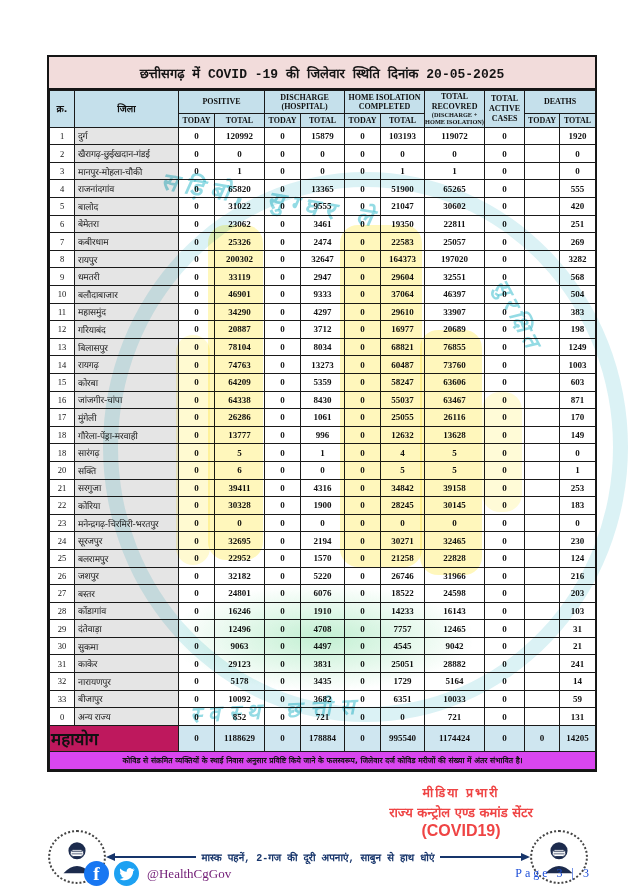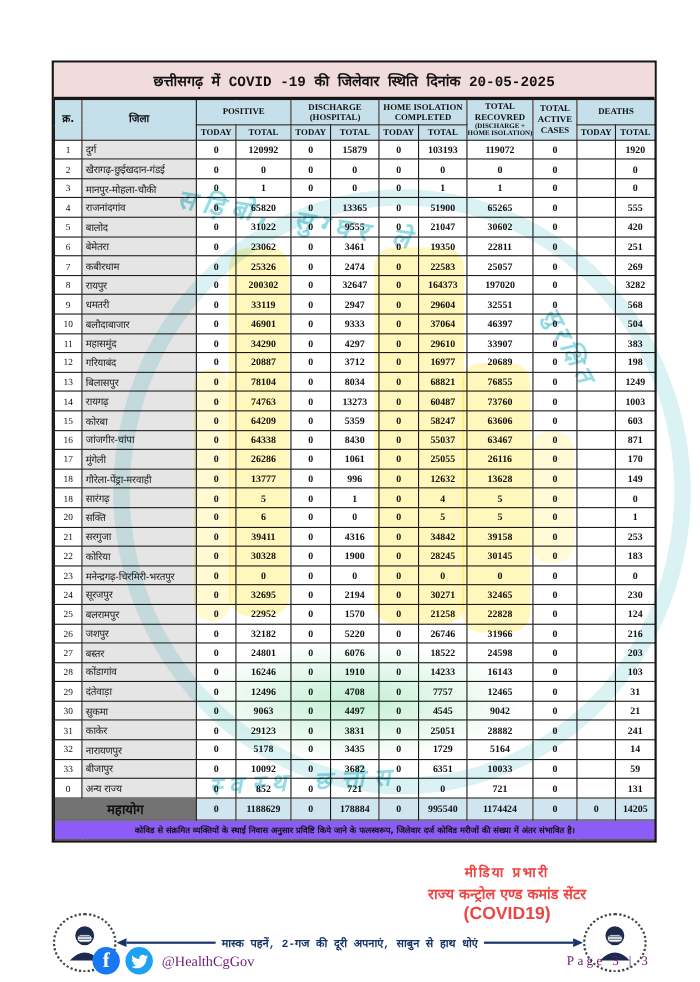--- a/index.html
+++ b/index.html
@@ -15,23 +15,23 @@
   thead th{background:#c5e0eb;font-family:"Liberation Serif",serif;font-size:8px;font-weight:bold;
            text-align:center;line-height:1.2;padding:1px 0;white-space:pre-line;color:#101010;}
   thead .hin{font-family:"DejaVu Sans",sans-serif;font-size:9.5px;}
   thead .sub{display:block;font-size:6.3px;line-height:1.15;font-weight:bold;}
   td.sn{font-family:"Liberation Serif",serif;font-size:8.5px;text-align:center;background:#fff;}
   td.district{background:#e5e5e5;font-size:9px;letter-spacing:-0.2px;padding:0 0 0 3px;
               white-space:nowrap;color:#1a1a1a;}
   td.num{font-family:"Liberation Serif",serif;font-size:9px;font-weight:bold;text-align:center;background:#fff;}
   tbody td{height:16.6px;padding:0;}
   tfoot td{height:17px;}
-  tfoot .total-label{background:#737373;font-size:12px;font-weight:bold;text-align:center;}
+  tfoot .total-label{background:#be185d;font-size:17px;font-weight:bold;text-align:left;}
   tfoot .tnum{background:#cfe6f0;font-family:"Liberation Serif",serif;font-size:9px;font-weight:bold;text-align:center;}
-  tr.note-row td{font-size:7.6px;font-weight:bold;text-align:center;background:#8b5cf6;height:15px;padding:1px 2px;}
+  tr.note-row td{font-size:7.6px;font-weight:bold;text-align:center;background:#d946ef;height:15px;padding:1px 2px;}
 
   
   .wm{position:absolute;pointer-events:none;}
   .wm-ring{left:103px;top:172px;width:495px;height:520px;border:15px solid rgba(73,191,207,0.20);
            border-radius:50%;mix-blend-mode:multiply;}
   .wm-frag{color:rgba(60,190,205,0.55);font-style:italic;font-weight:bold;mix-blend-mode:multiply;white-space:nowrap;}
   .wm-frag1{left:160px;top:182px;font-size:24px;letter-spacing:7px;transform:rotate(10deg);}
   .wm-frag2{left:480px;top:300px;font-size:22px;letter-spacing:5px;transform:rotate(62deg);}
   .wm-frag3{left:190px;top:694px;font-size:22px;letter-spacing:9px;transform:rotate(-3deg);}
   .wm-yellow{background:#fff07a;opacity:.5;border-radius:18px;mix-blend-mode:multiply;}
@@ -63,21 +63,21 @@
 
   
   .social{position:absolute;left:84px;top:861px;display:flex;align-items:center;gap:5px;}
   .fb-ic{width:25px;height:25px;border-radius:50%;background:#1877f2;color:#fff;
          font-family:"Liberation Serif",serif;font-weight:bold;font-size:19px;line-height:25px;
          text-align:center;}
   .tw-ic{width:25px;height:25px;border-radius:50%;background:#1da1f2;display:flex;
          align-items:center;justify-content:center;}
   .handle{font-family:"Liberation Serif",serif;font-size:13px;color:#701a75;margin-left:3px;}
   .pageno{position:absolute;right:44px;top:866px;font-family:"Liberation Serif",serif;
-          font-size:12px;letter-spacing:3px;color:#701a75;}
+          font-size:12px;letter-spacing:3px;color:#1d4ed8;}
 </style>
 </head>
 <body>
 
 <div class="page">
 
   <div class="doc-table">
     <div class="doc-title">छत्तीसगढ़ में COVID -19 की जिलेवार स्थिति दिनांक 20-05-2025</div>
     <table>
       <colgroup>

